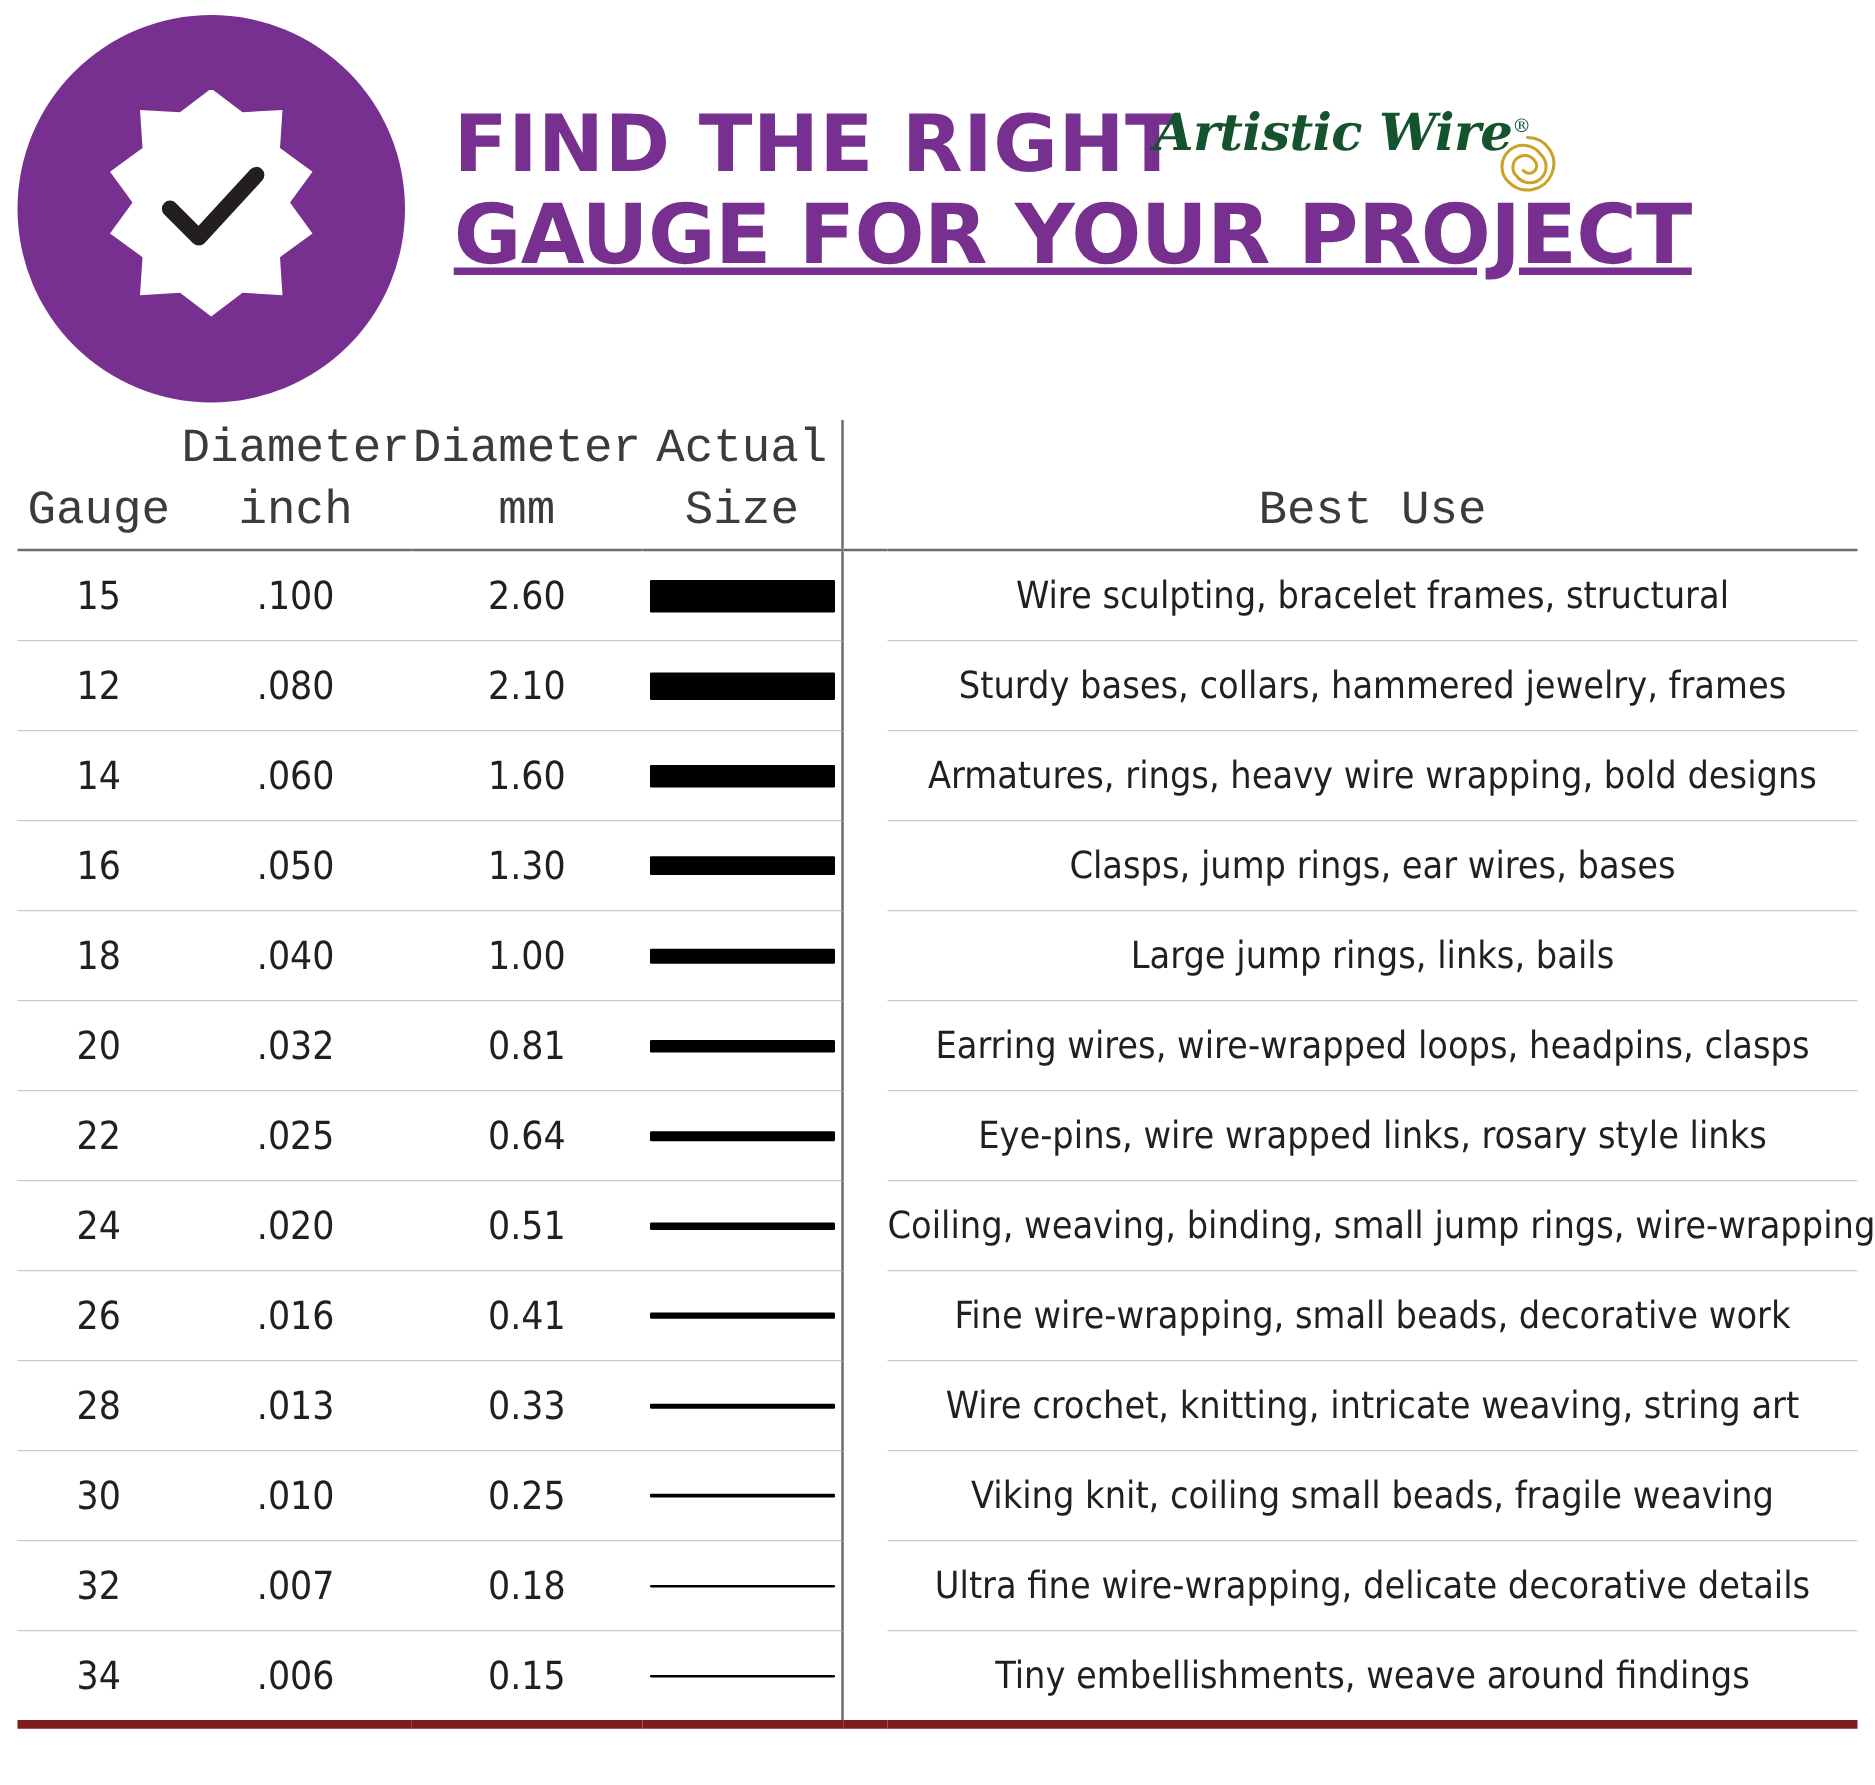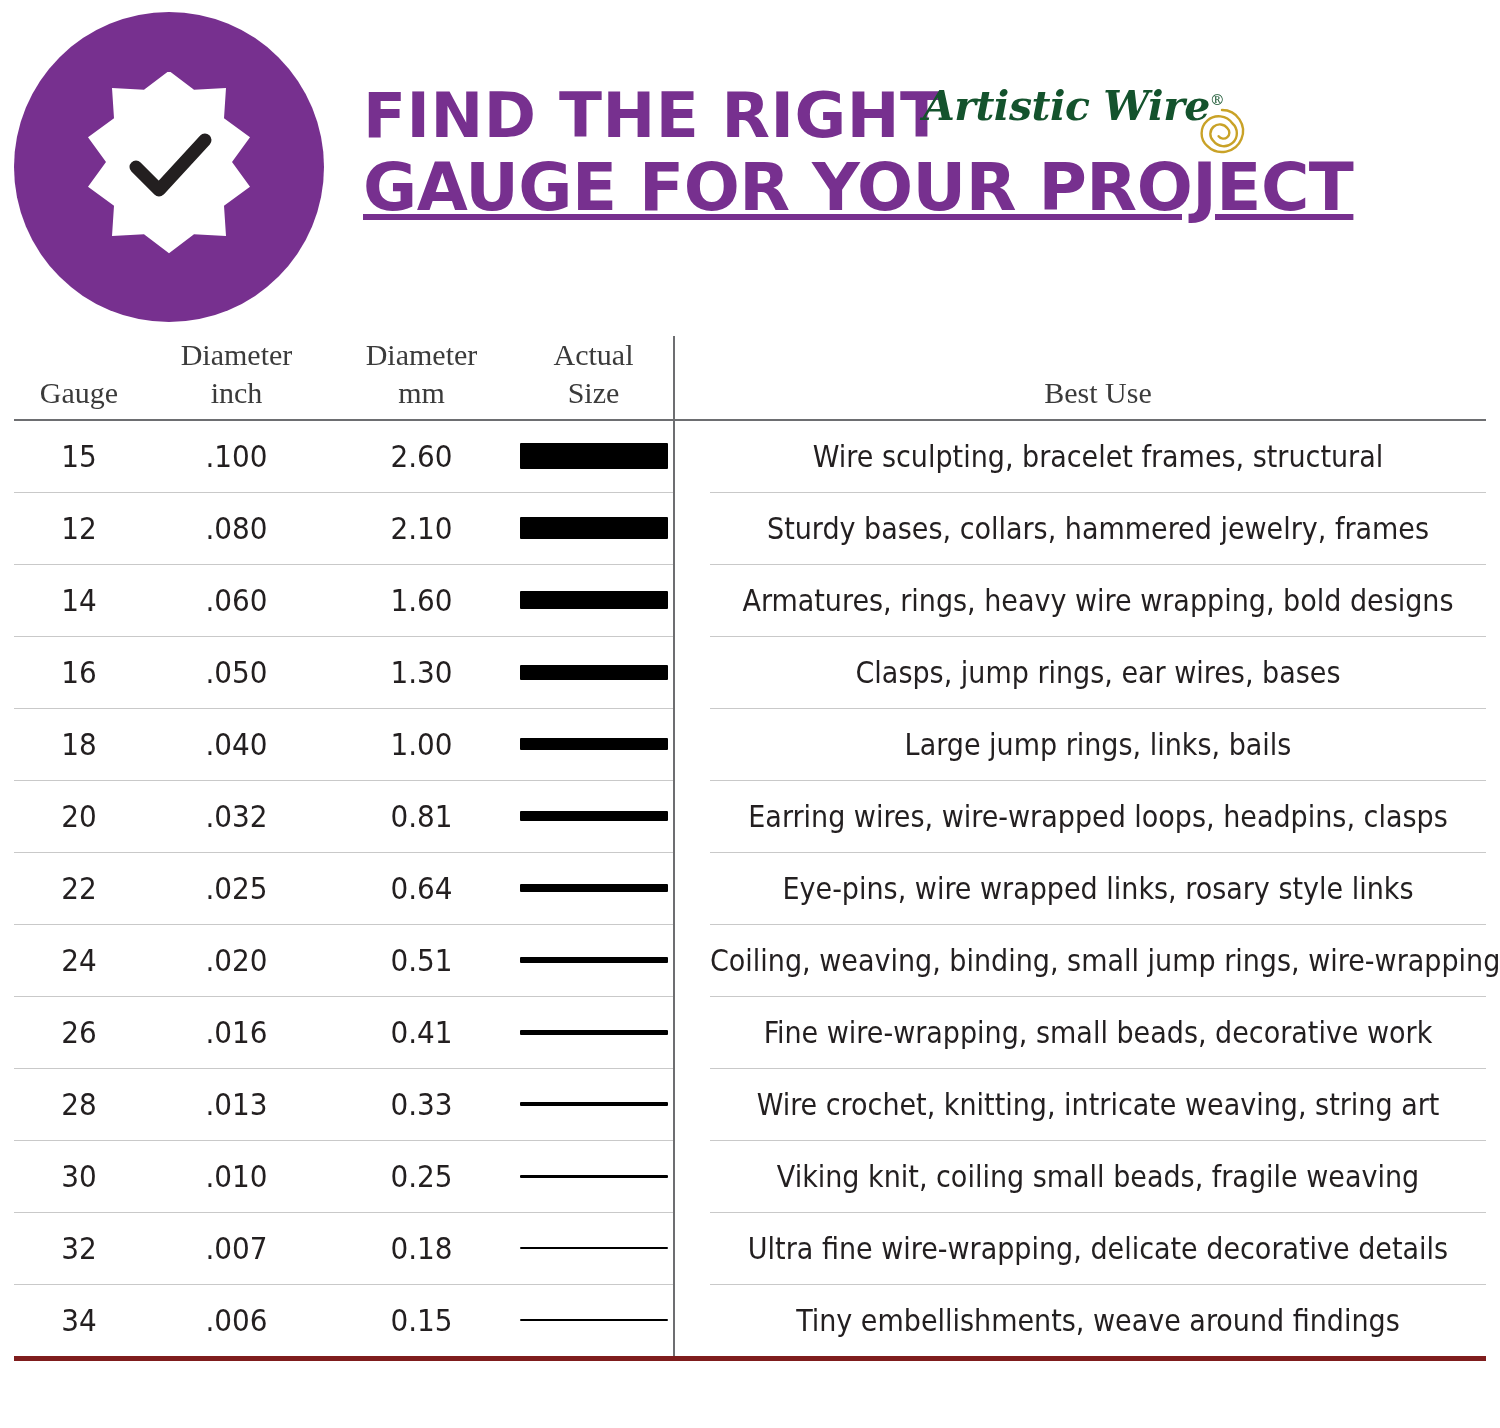--- a/index.html
+++ b/index.html
@@ -100,23 +100,23 @@
     table-layout: fixed;
   }
   table.gauge col.c-gauge { width: 130px; }
   table.gauge col.c-in    { width: 185px; }
   table.gauge col.c-mm    { width: 185px; }
   table.gauge col.c-size  { width: 160px; }
   table.gauge col.c-gap   { width: 36px; }
   table.gauge col.c-use   { width: 776px; }
 
   thead th {
-    font-family: Liberation Serif, serif;
+    font-family: Liberation Mono, monospace;
     font-weight: normal;
-    font-size: 30px;
+    font-size: 38px;
     color: #3b3b3b;
     padding: 0 0 6px 0;
     text-align: center;
     vertical-align: bottom;
     line-height: 1.28;
   }
   thead th .hdr-top {
     display: block;
   }
   thead th .hdr-bottom {
@@ -127,21 +127,21 @@
   tbody td {
     font-family: "DejaVu Sans Condensed", "DejaVu Sans", sans-serif;
     font-size: 31px;
     color: #231f20;
     text-align: center;
     height: 71px;
     border-bottom: 1px solid #c9c9c9;
     padding: 0;
     white-space: nowrap;
   }
-  tbody tr:last-child td { border-bottom: 5px solid #7f1d1d; }
+  tbody tr:last-child td { border-bottom: 7px solid #7f1d1d; }
 
   td.use {
     font-size: 30px;
     text-align: center;
     white-space: nowrap;
     margin-top: 48px;
   }
 
   
   td.divider, th.divider {

